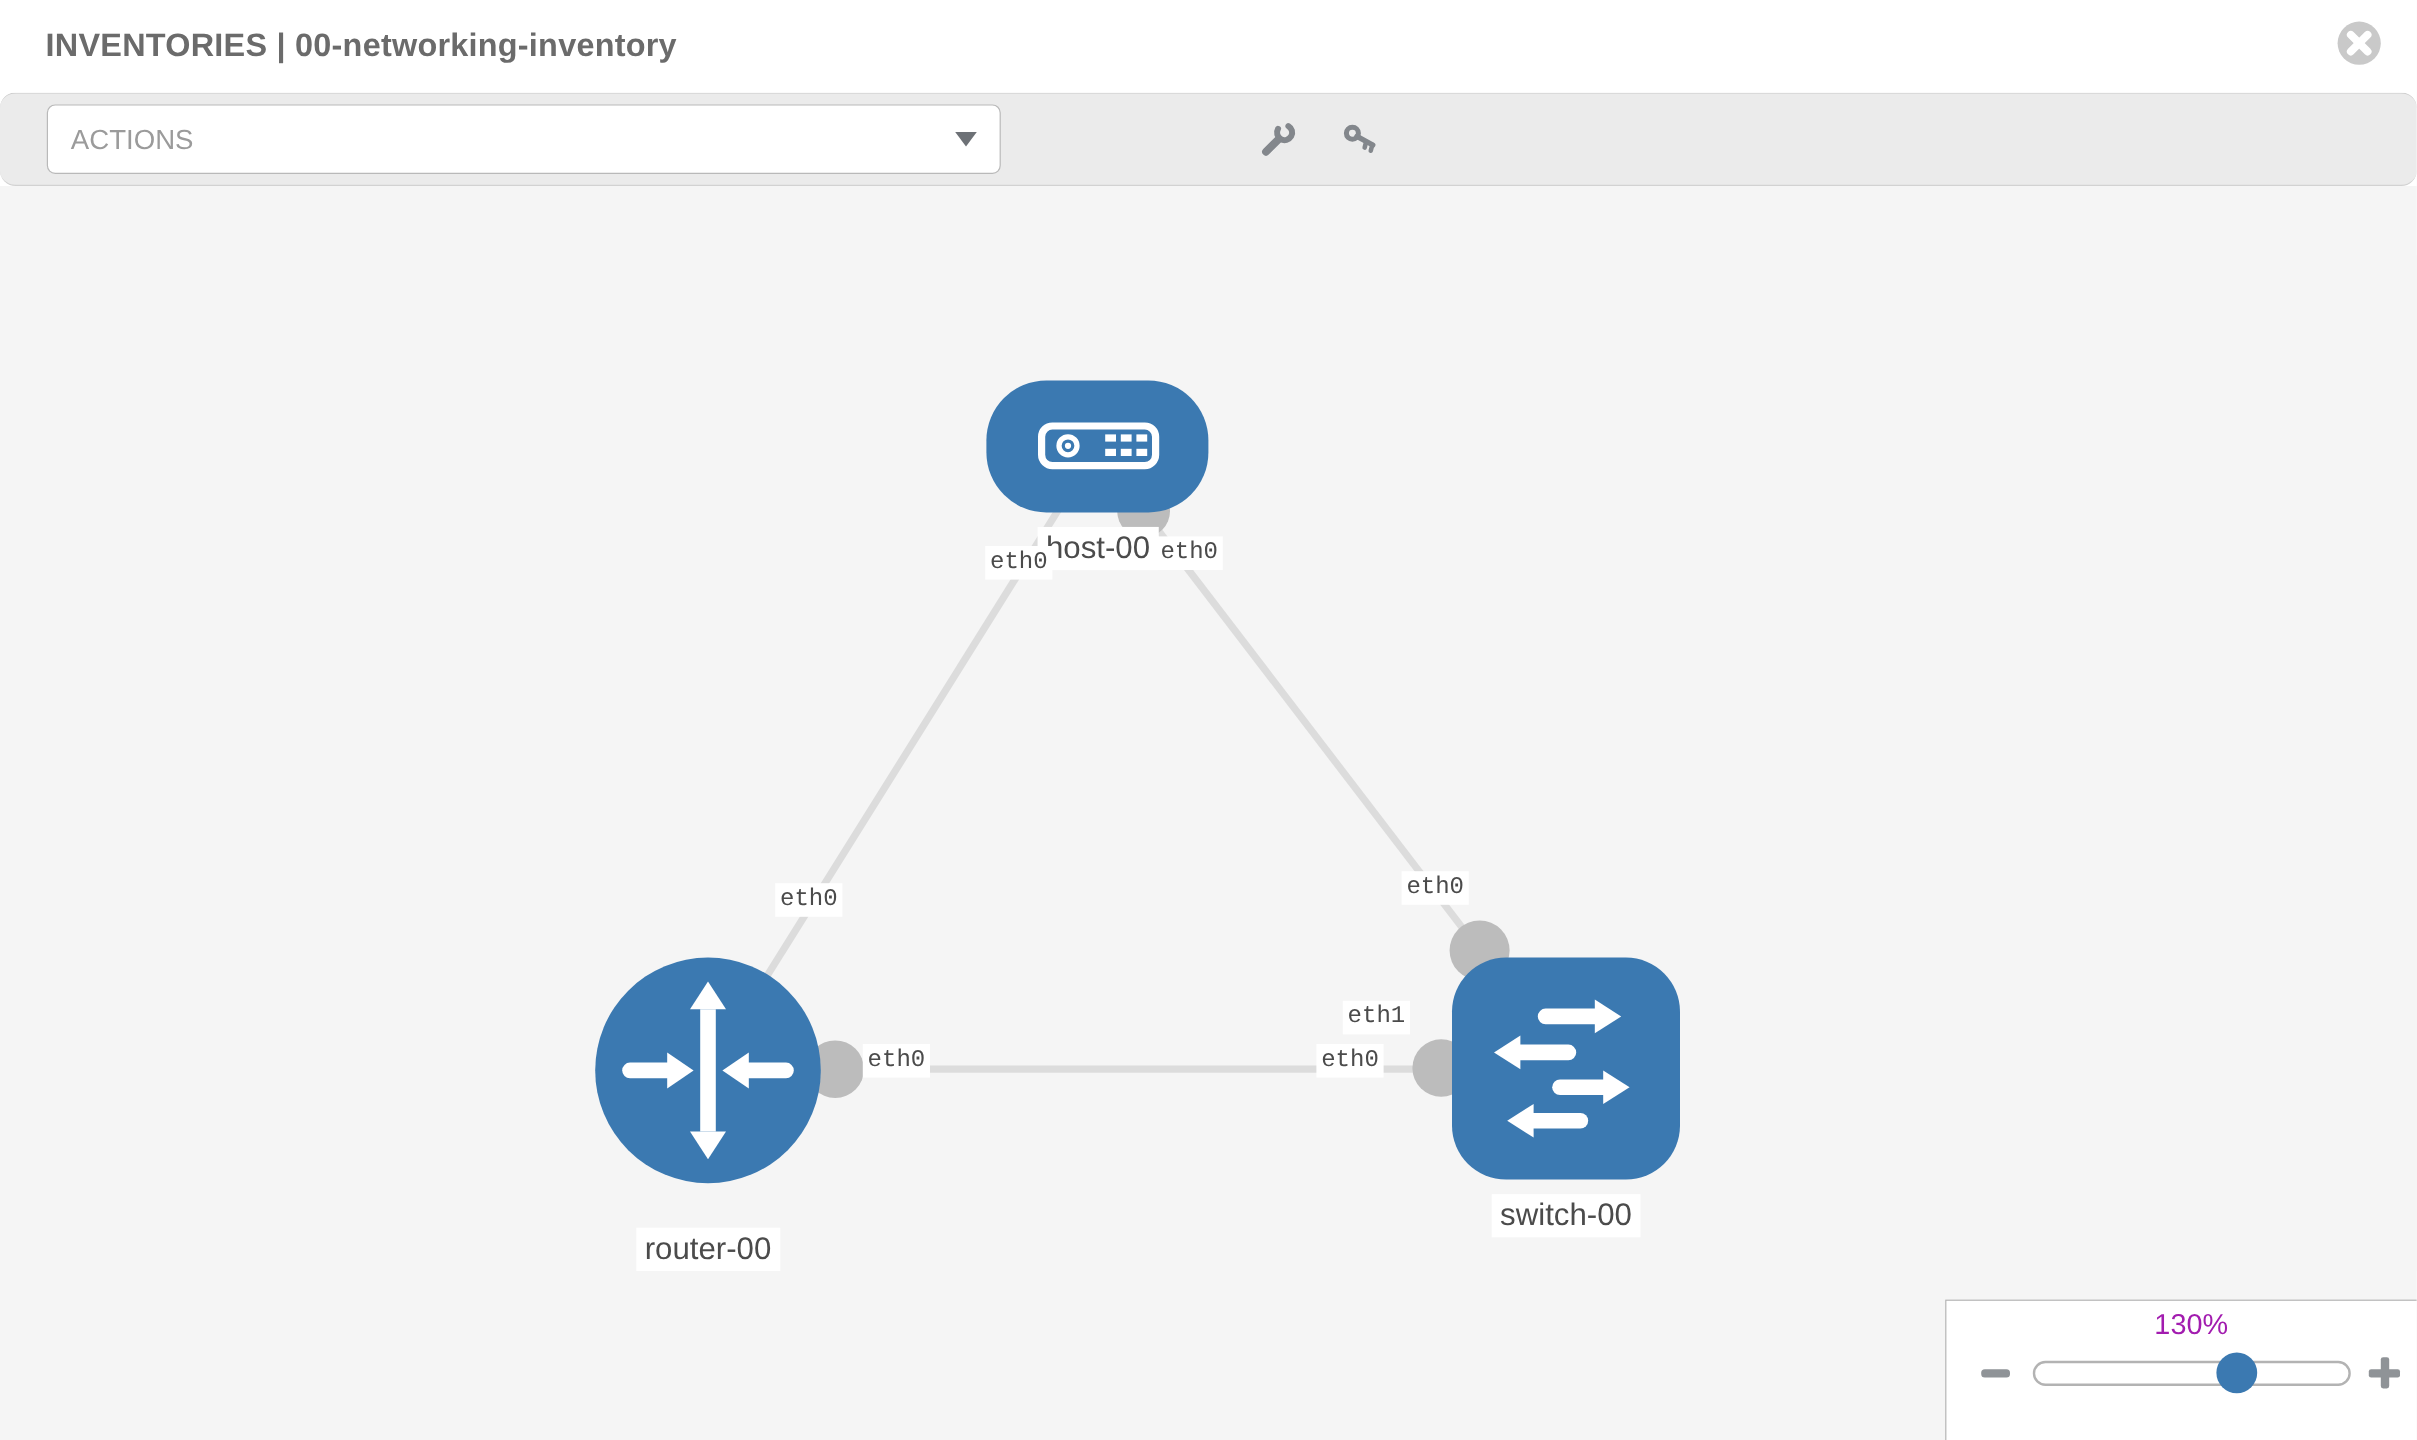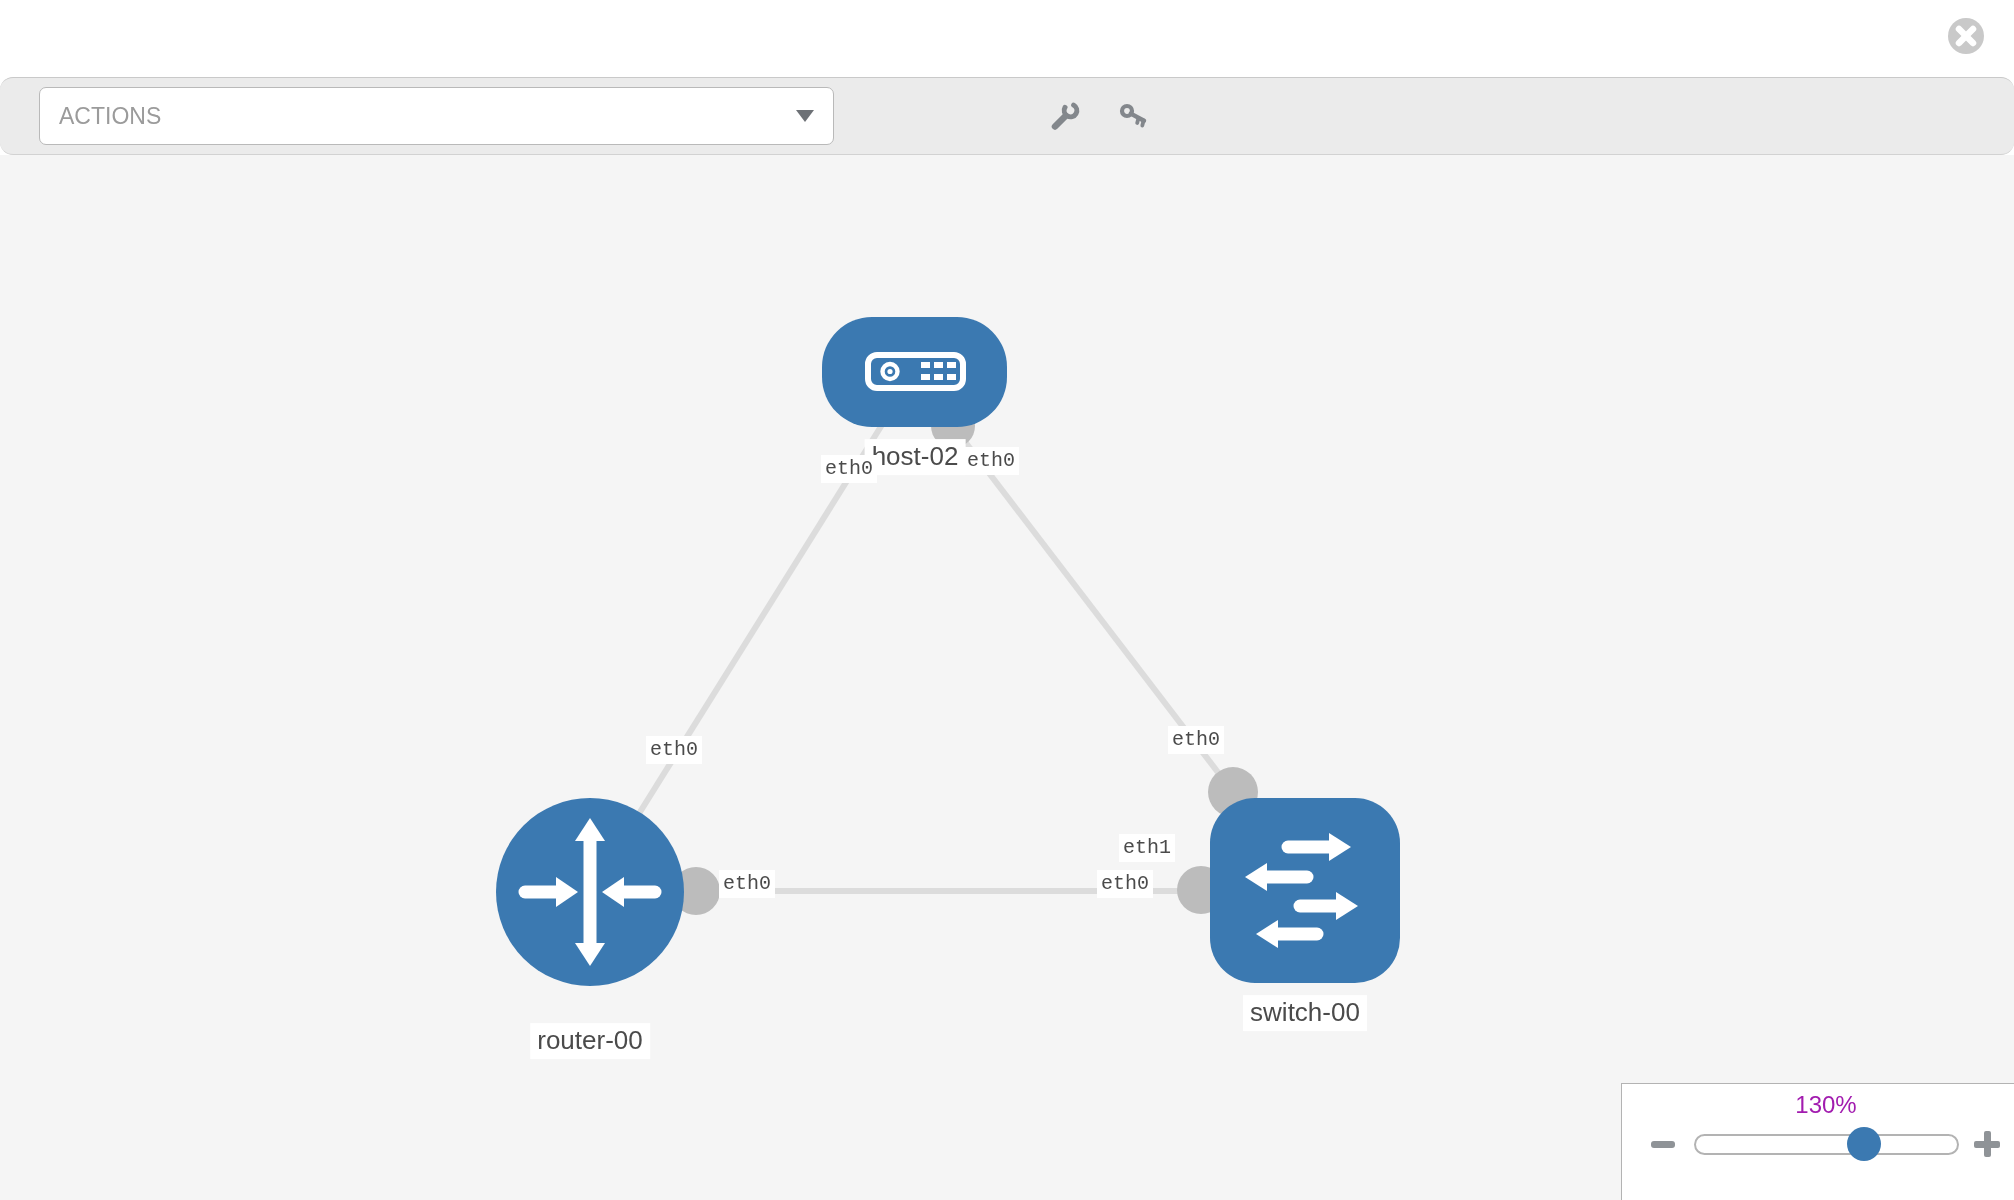--- a/index.html
+++ b/index.html
@@ -39,20 +39,21 @@
   .zoom-in-btn { left: 351px; top: 46px; width: 28px; height: 28px; }
   .plus-h { position: absolute; left: 1px; top: 10.5px; width: 26px; height: 7px; border-radius: 2px; background: #8f9397; }
   .plus-v { position: absolute; left: 10.5px; top: 1px; width: 7px; height: 26px; border-radius: 2px; background: #8f9397; }
   .zoom-track { position: absolute; left: 72px; top: 50px; width: 265px; height: 21px; background: #fff; border: 2px solid #b3b3b3; border-radius: 11px; cursor: pointer; }
   .zoom-handle { position: absolute; left: 225px; top: 43px; width: 34px; height: 34px; border-radius: 50%; background: #3b79b1; cursor: grab; }
 </style>
 </head>
 <body>
 
 <div class="hdr">
+  <h1>INVENTORIES | 00-networking-inventory</h1>
   <button class="close-btn">
     <svg width="40" height="40" viewBox="0 0 40 40">
       <circle cx="20" cy="20" r="18" fill="#c9c9c9"></circle>
       <line x1="13" y1="13" x2="27" y2="27" stroke="#fff" stroke-width="6.5" stroke-linecap="round"></line>
       <line x1="27" y1="13" x2="13" y2="27" stroke="#fff" stroke-width="6.5" stroke-linecap="round"></line>
     </svg>
   </button>
 </div>
 
 <div class="toolbar">
@@ -133,21 +134,21 @@
         <line x1="1307" y1="722" x2="1266" y2="722" stroke="#fff" stroke-width="13" stroke-linecap="round"></line>
         <polygon points="1245,722 1267,708 1267,736"></polygon>
         <line x1="1300" y1="751" x2="1337" y2="751" stroke="#fff" stroke-width="13" stroke-linecap="round"></line>
         <polygon points="1358,751 1336,737 1336,765"></polygon>
         <line x1="1317" y1="779" x2="1277" y2="779" stroke="#fff" stroke-width="13" stroke-linecap="round"></line>
         <polygon points="1256,779 1278,765 1278,793"></polygon>
       </g>
     </g>
   </svg>
 
-  <div class="chip node-label" style="left:915px; top:302px;">host-02</div>
+  <div class="chip node-label" style="left:915px; top:302px;">host-00</div>
   <div class="chip node-label" style="left:590px; top:886px;">router-00</div>
   <div class="chip node-label" style="left:1305px; top:858px;text-align:center;">switch-00</div>
 
   <div class="chip if-label" style="left:849px; top:314px;">eth0</div>
   <div class="chip if-label" style="left:991px; top:306px;">eth0</div>
   <div class="chip if-label" style="left:674px; top:595px;">eth0</div>
   <div class="chip if-label" style="left:1196px; top:585px;">eth0</div>
   <div class="chip if-label" style="left:747px; top:729px;">eth0</div>
   <div class="chip if-label" style="left:1125px; top:729px;">eth0</div>
   <div class="chip if-label" style="left:1147px; top:693px;">eth1</div>

